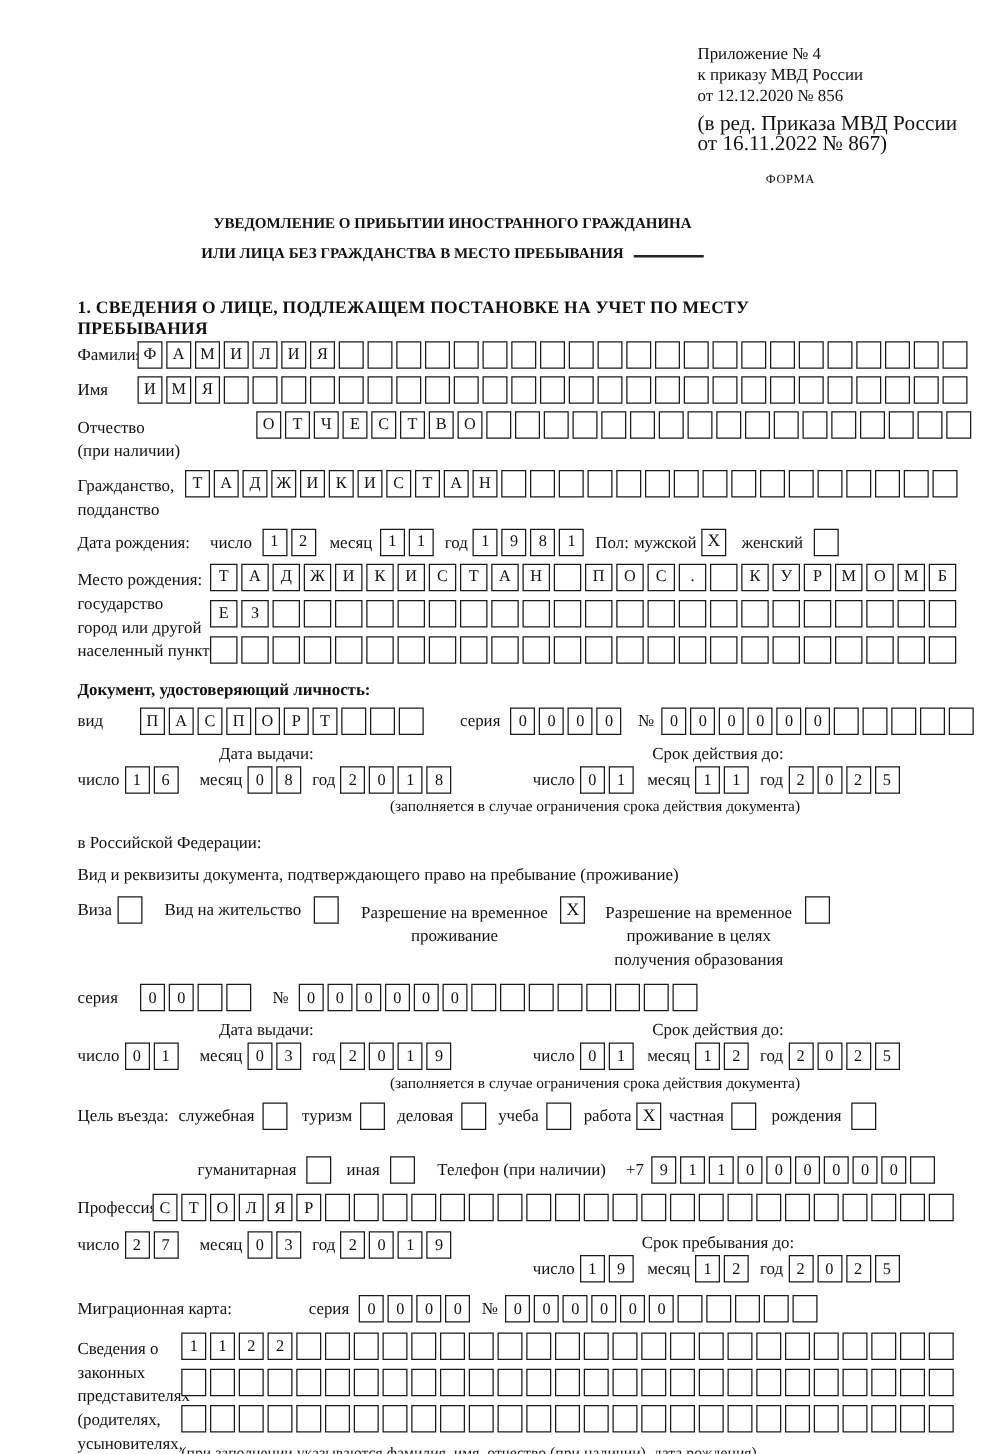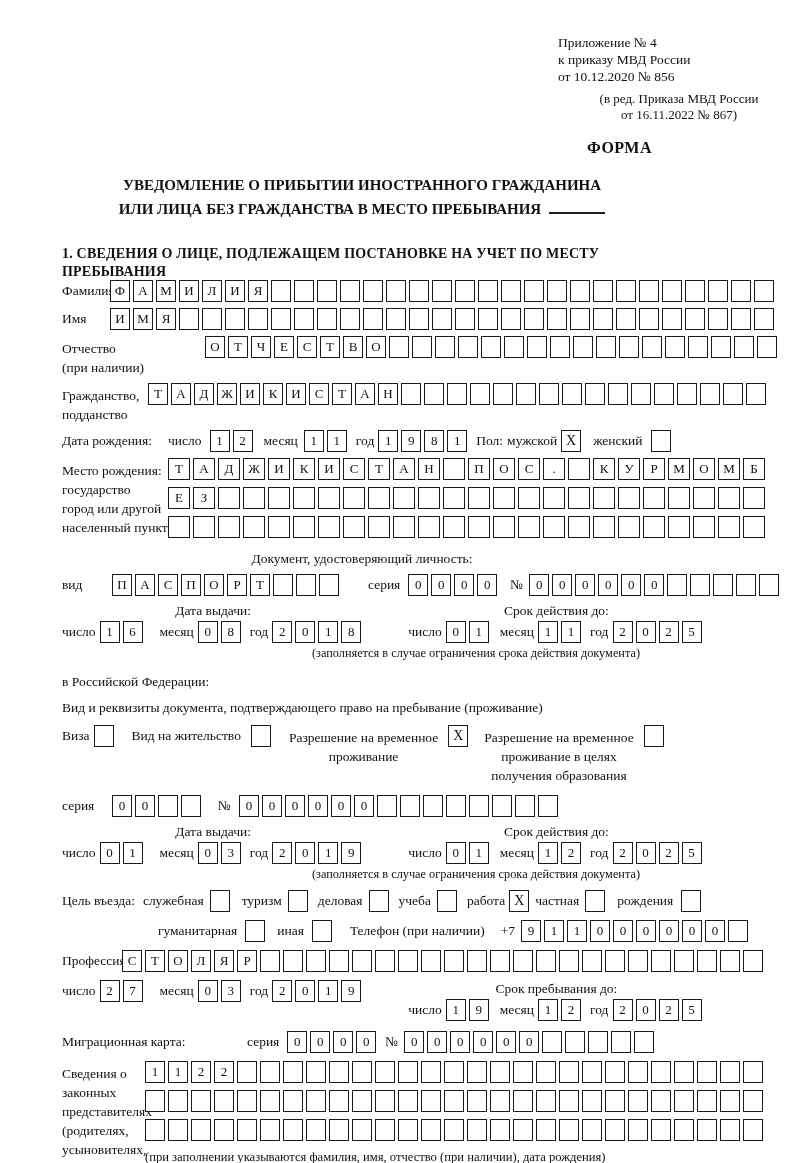--- a/index.html
+++ b/index.html
@@ -2,47 +2,47 @@
 <html><head>
 <meta charset="utf-8">
 <style>
   html,body{margin:0;padding:0;background:#fff;}
   body{width:800px;height:1163px;color:#111;font-family:"Liberation Serif",serif;font-size:13.5px;line-height:1.25;overflow:hidden;}
   .page{position:relative;box-sizing:border-box;width:684px;height:1163px;padding:34px 22px 0 62px;}
 
   
   .top-right{margin-left:496px;width:242px;}
   .top-right div{line-height:17px;}
-  .edition{font-size:13px;margin-top:6px;text-align:center;}
+  .edition{font-size:17px;margin-top:6px;}
   .edition div{line-height:16px;}
-  .forma{font-weight:bold;font-size:16px;text-align:right;padding-right:10px;margin-top:15px;letter-spacing:.5px;}
-
-  .title{text-align:center;font-weight:bold;font-size:15px;line-height:24px;margin-top:15px;}
+  .forma{font-weight:normal;font-size:10px;text-align:right;padding-right:10px;margin-top:15px;letter-spacing:.5px;}
+
+  .title{text-align:center;font-weight:bold;font-size:12px;line-height:24px;margin-top:15px;}
   .title .uline{display:inline-block;width:56px;border-bottom:2px solid #222;margin-left:8px;height:14px;}
   .sec1{font-weight:bold;font-size:14px;margin-top:24px;letter-spacing:.2px;}
 
   
   .frow{display:flex;align-items:flex-start;margin-bottom:6px;}
   .flabel{flex:none;padding-top:3px;}
   .flabel div{line-height:19px;}
   .w48{width:48px}.w143{width:143px}.w86{width:86px}.w106{width:106px}
   .w50{width:50px}.w60{width:60px}.w83{width:83px}.w185{width:185px}
   .cells{display:flex;flex:none;}
   .cell{flex:none;box-sizing:border-box;width:20px;height:22px;border:1.6px solid #1a1a1a;margin-right:3px;display:flex;align-items:center;justify-content:center;font-size:13px;background:#fff;}
   .pitch25 .cell{width:22px;}
   .stack .cells{margin-bottom:7px;}
   .checkbox{flex:none;box-sizing:border-box;display:inline-flex;width:20px;height:22px;border:1.6px solid #1a1a1a;align-items:center;justify-content:center;font-size:14px;background:#fff;}
   .t{flex:none;padding-top:3px;}
   .mr4{margin-right:4px}.mr6{margin-right:6px}.mr8{margin-right:8px}.mr10{margin-right:10px}
   .ml6{margin-left:6px}.ml8{margin-left:8px}.ml10{margin-left:10px}.ml12{margin-left:12px}
   .ml14{margin-left:14px}.ml16{margin-left:16px}.ml18{margin-left:18px}.ml26{margin-left:26px}
 
-  .doc-heading{text-align:center;font-weight:normal;margin:2px 0 6px 0;}
-
-  .dates-row{display:flex;margin-top:4px;margin-bottom:2px;}
+  .doc-heading{font-weight:bold;margin:2px 0 6px 0;}
+
+  .dates-row{display:flex;margin-top:4px;margin-bottom:2px;gap:18px;}
   .date-block{text-align:center;}
   .date-heading{margin-bottom:2px;line-height:17px;}
   .date-fields{display:flex;align-items:flex-start;text-align:left;}
   .date-fields .t{margin-right:4px;}
   .db-right{margin-left:44px;}
   .note{font-size:12.3px;text-align:right;padding-right:22px;margin-bottom:8px;line-height:16px;}
 
   .res-lines div{line-height:26px;}
   .opt-col{flex:none;text-align:center;padding-top:3px;}
   .opt-col div{line-height:19px;}
@@ -50,21 +50,21 @@
   .rep-note{font-size:12.6px;margin-top:9px;}
 </style>
 </head>
 <body>
 
 <div class="page">
 
   <div class="top-right">
     <div>Приложение № 4</div>
     <div>к приказу МВД России</div>
-    <div>от 10.12.2020 № 856</div>
+    <div>от 12.12.2020 № 856</div>
     <div class="edition">
       <div>(в ред. Приказа МВД России</div>
       <div>от 16.11.2022 № 867)</div>
     </div>
   </div>
   <div class="forma">ФОРМА</div>
 
   <div class="title">
     <div>УВЕДОМЛЕНИЕ О ПРИБЫТИИ ИНОСТРАННОГО ГРАЖДАНИНА</div>
     <div><span>ИЛИ ЛИЦА БЕЗ ГРАЖДАНСТВА В МЕСТО ПРЕБЫВАНИЯ</span><span class="uline"></span></div>
@@ -523,21 +523,21 @@
     <span class="t ml10 mr6">учеба</span>
     <span class="checkbox"></span>
     <span class="t ml10 mr4">работа</span>
     <span class="checkbox">X</span>
     <span class="t ml6 mr6">частная</span>
     <span class="checkbox"></span>
     <span class="t ml12 mr8">рождения</span>
     <span class="checkbox"></span>
   </div>
 
-  <div class="frow" style="margin-left:96px;margin-top:8px;">
+  <div class="frow" style="margin-left:96px;margin-top:21px;">
     <span class="t mr8">гуманитарная</span>
     <span class="checkbox"></span>
     <span class="t ml12 mr8">иная</span>
     <span class="checkbox"></span>
     <span class="t ml18">Телефон (при наличии)</span>
     <span class="t ml16 mr6">+7</span>
     <span class="cells">
         <span class="cell">9</span>
         <span class="cell">1</span>
         <span class="cell">1</span>

